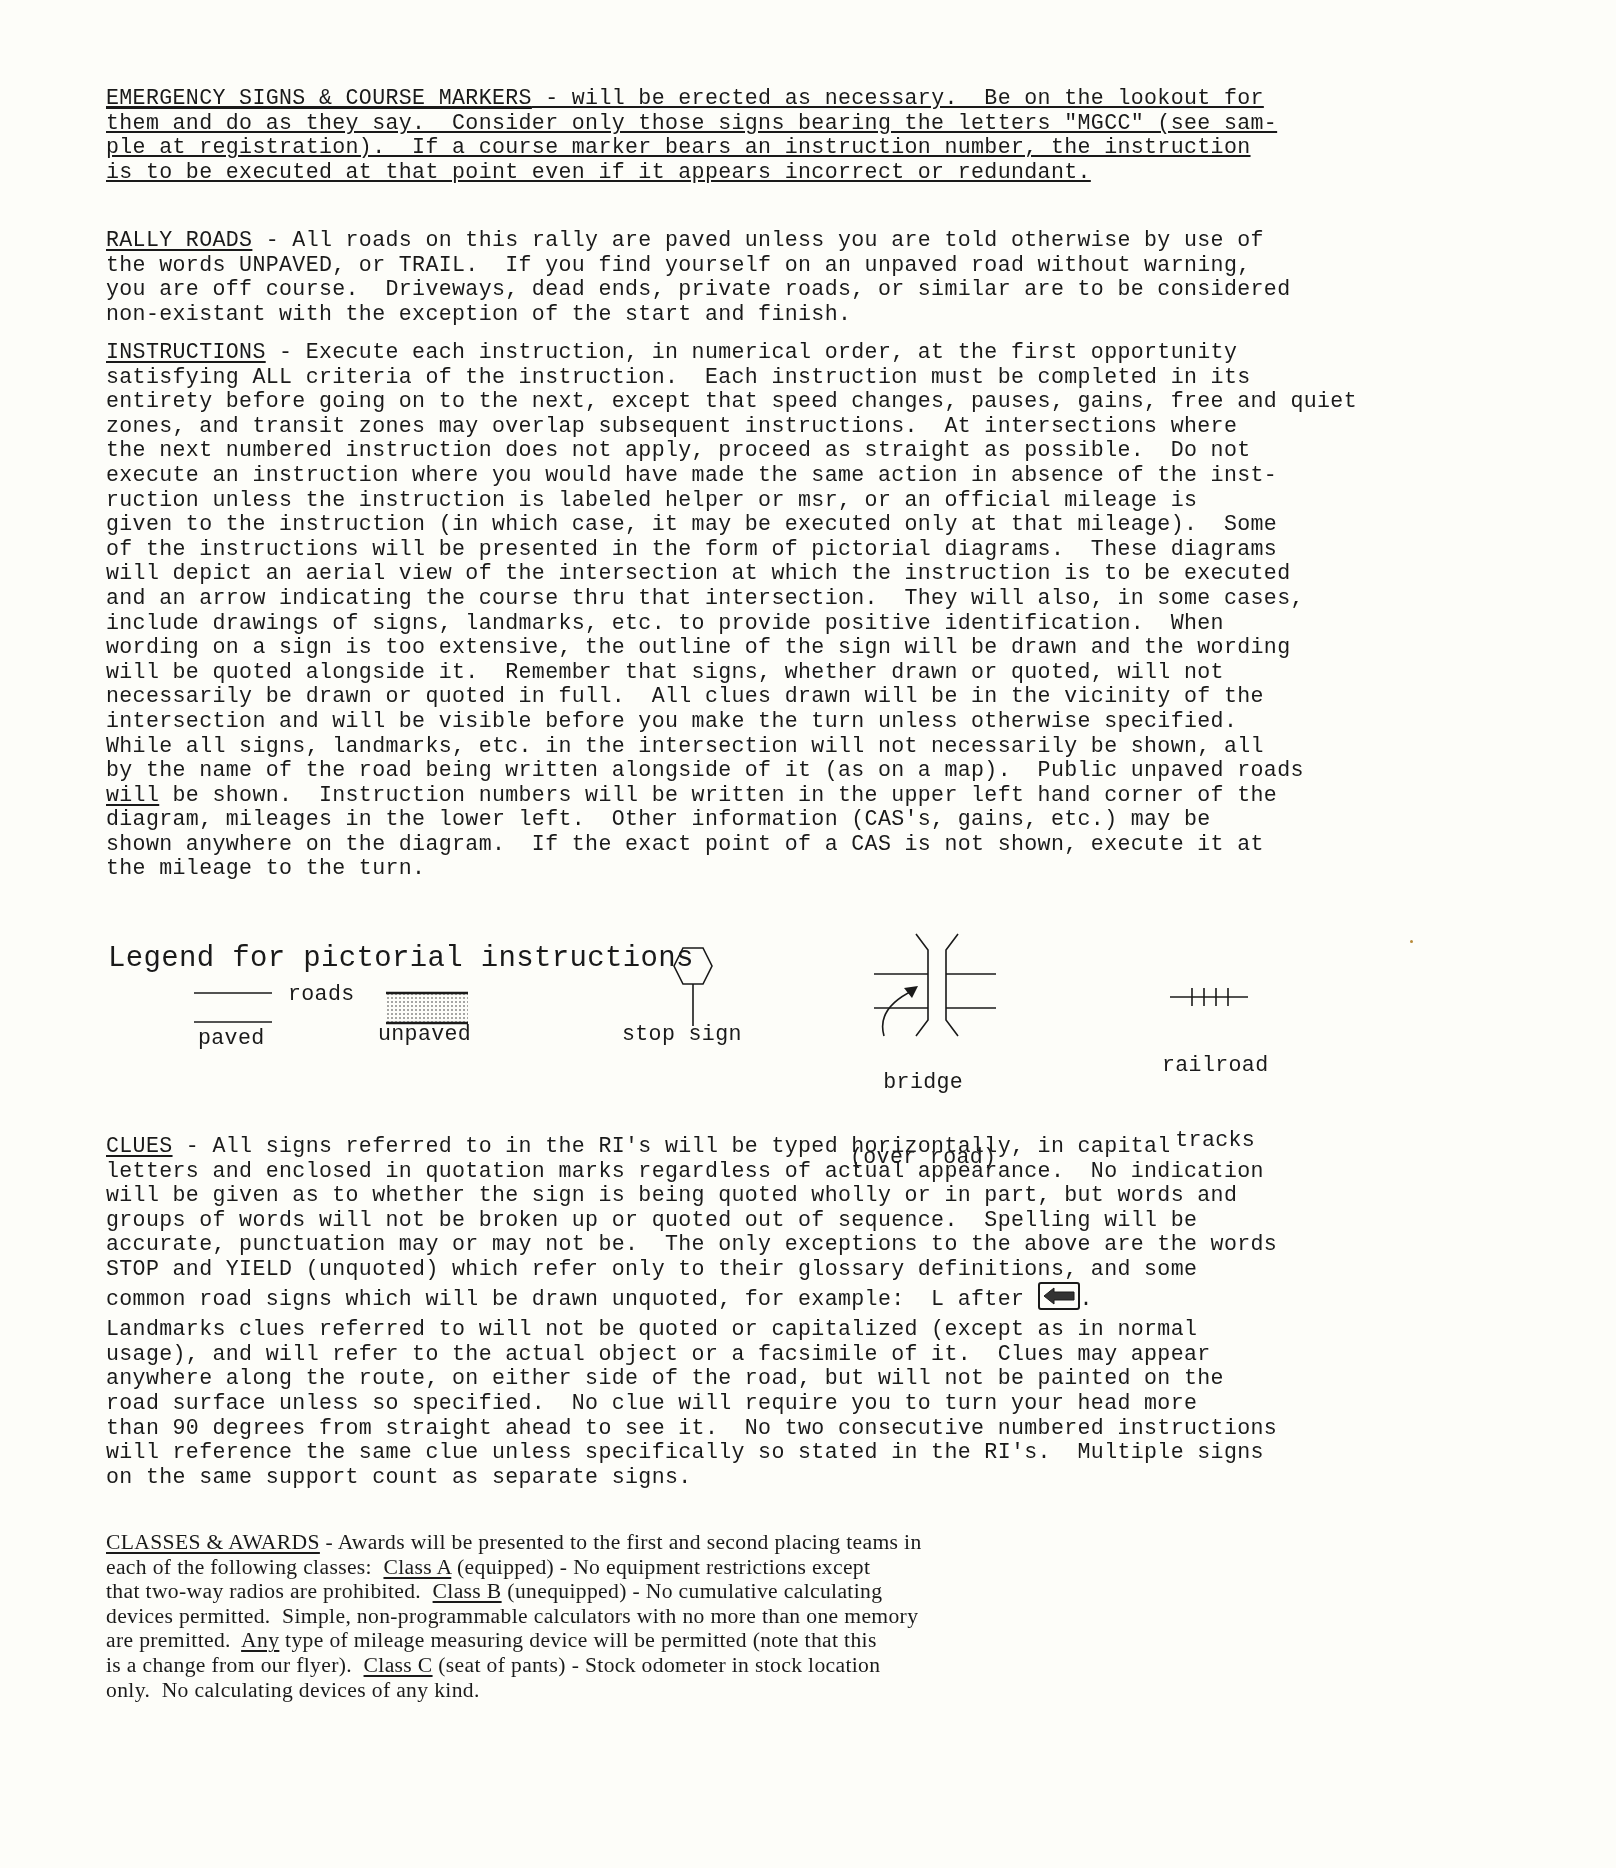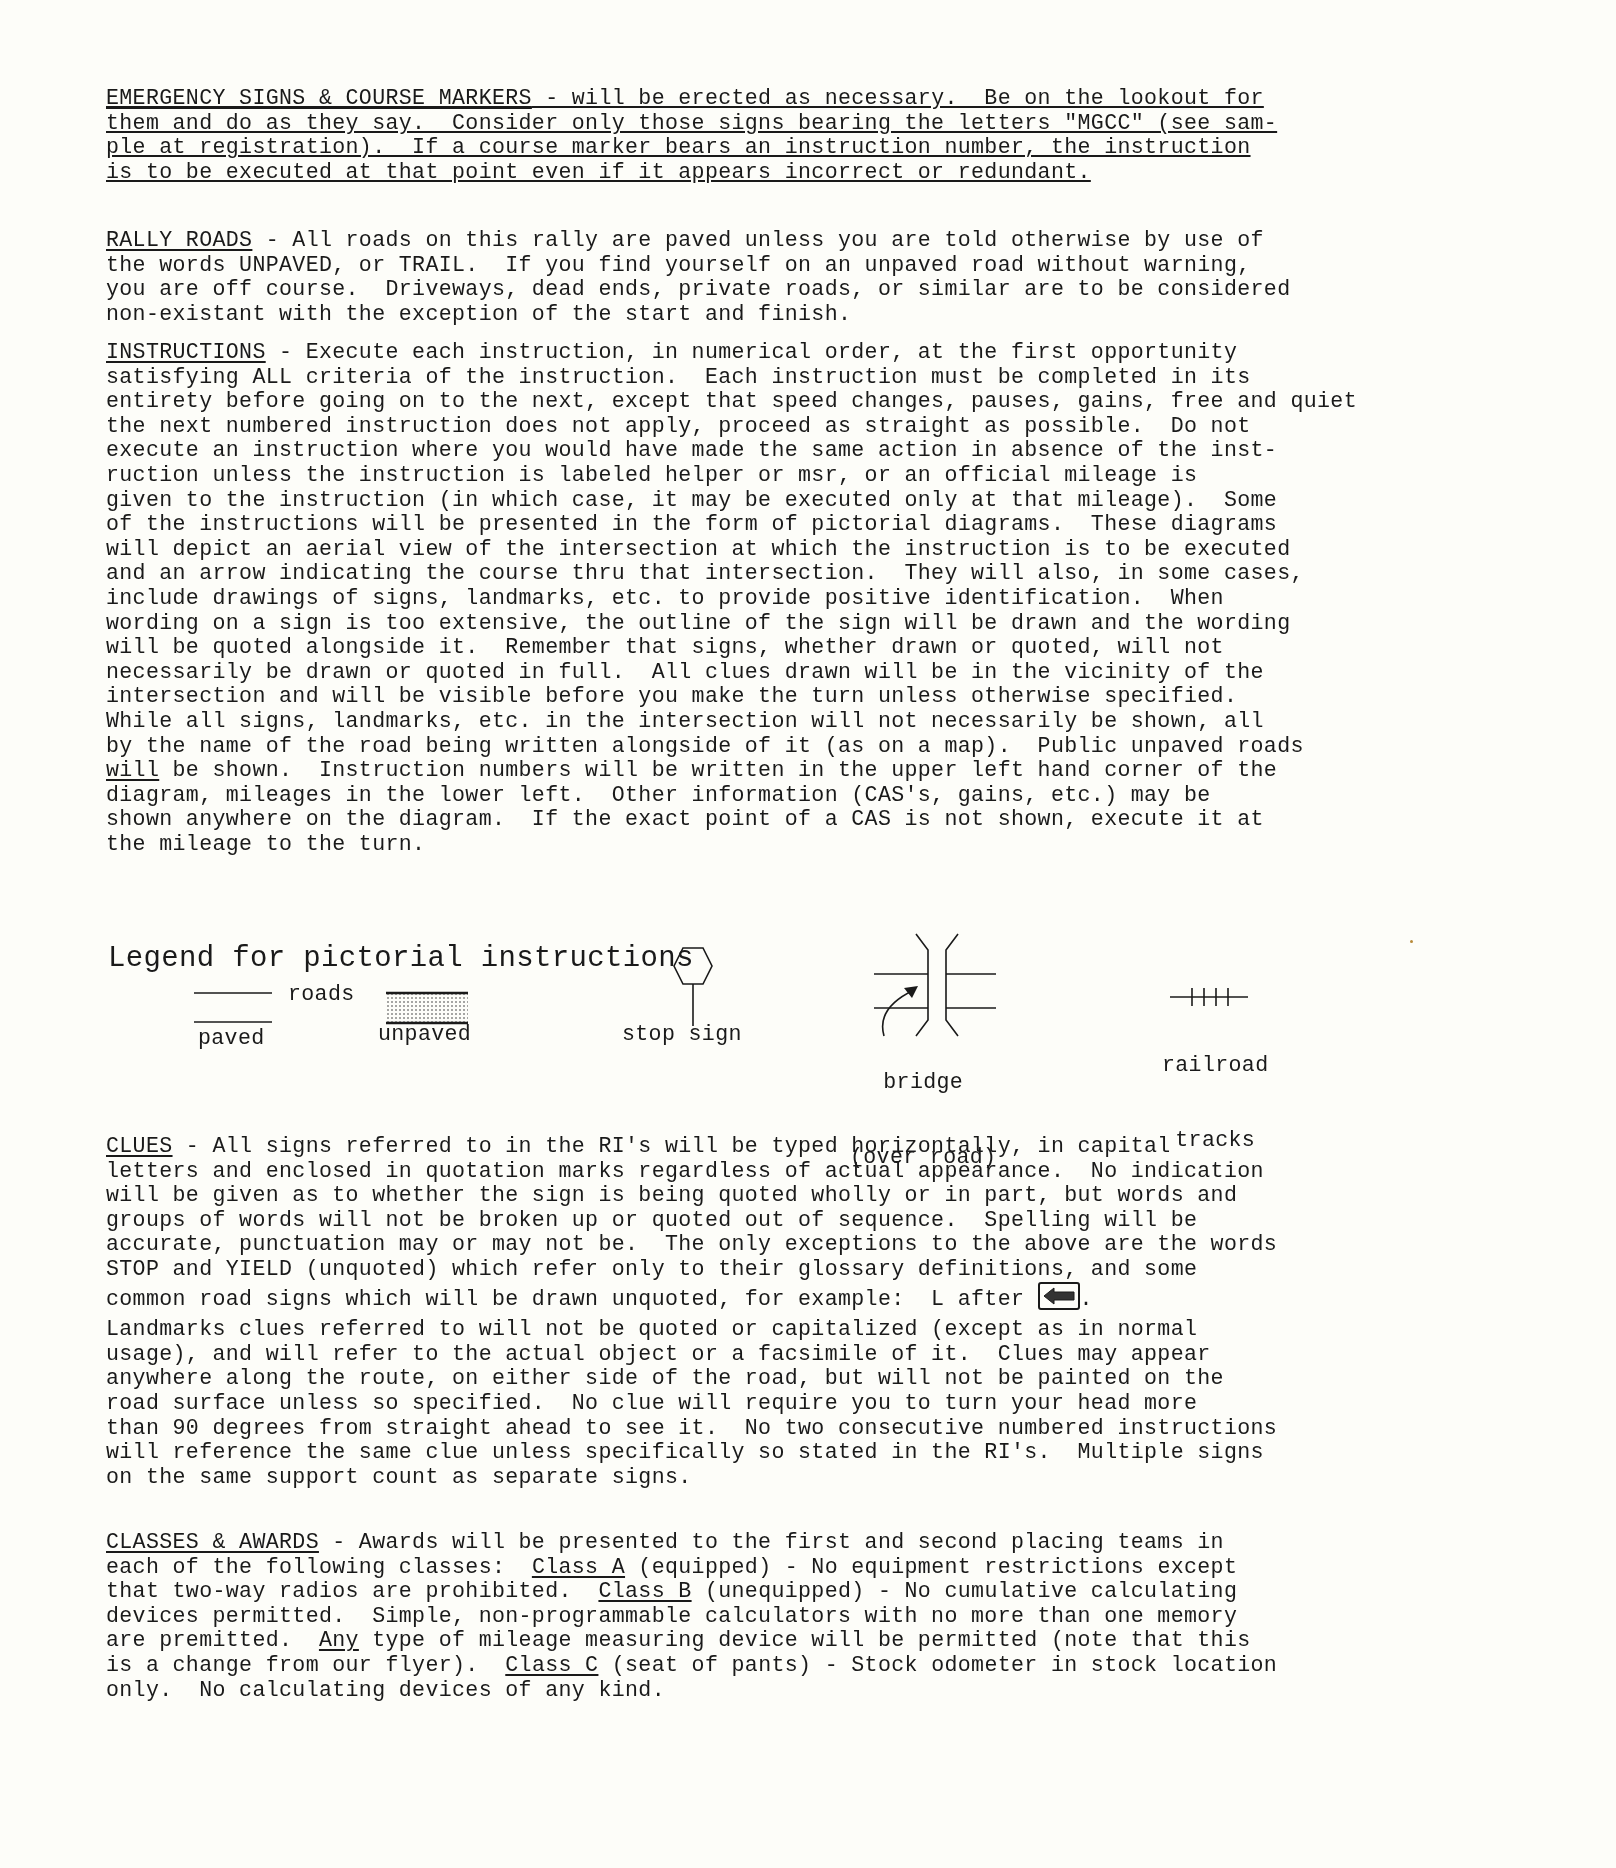--- a/index.html
+++ b/index.html
@@ -23,21 +23,21 @@
     font-size: 21.6px;
     line-height: 24.6px;
     white-space: pre;
     letter-spacing: 0.35px;
   }
   .line .u { text-decoration: underline; text-underline-offset: 3px; }
   .sec-emergency { position: absolute; top: 0; text-decoration: underline; }
   .sec-rally { position: absolute; top: 126px; margin-top: 16px; }
   .sec-instructions { position: absolute; top: 254px; }
   .sec-clues { position: absolute; top: 1048px; }
-  .sec-classes { position: absolute; top: 1444px; }
+  .sec-classes { position: absolute; top: 1444px; font-family: Liberation Serif, serif; }
 
   .legend {
     position: absolute;
     left: 0;
     top: 848px;
     width: 1300px;
     height: 170px;
   }
   .legend-title { position: absolute; left: 2px; top: 8px; font-size: 29px; letter-spacing: 0.35px; white-space: pre; }
   .legend-item { position: absolute; font-size: 21.6px; letter-spacing: 0.35px; text-align: center; white-space: pre; line-height: 25px; }
@@ -70,20 +70,21 @@
     <div class="line"><span class="u">RALLY ROADS</span><span> - All roads on this rally are paved unless you are told otherwise by use of</span></div>
     <div class="line">the words UNPAVED, or TRAIL.  If you find yourself on an unpaved road without warning,</div>
     <div class="line">you are off course.  Driveways, dead ends, private roads, or similar are to be considered</div>
     <div class="line">non-existant with the exception of the start and finish.</div>
   </div>
 
   <div class="section sec-instructions">
     <div class="line"><span class="u">INSTRUCTIONS</span><span> - Execute each instruction, in numerical order, at the first opportunity</span></div>
     <div class="line">satisfying ALL criteria of the instruction.  Each instruction must be completed in its</div>
     <div class="line">entirety before going on to the next, except that speed changes, pauses, gains, free and quiet</div>
+    <div class="line">zones, and transit zones may overlap subsequent instructions.  At intersections where</div>
     <div class="line">the next numbered instruction does not apply, proceed as straight as possible.  Do not</div>
     <div class="line">execute an instruction where you would have made the same action in absence of the inst-</div>
     <div class="line">ruction unless the instruction is labeled helper or msr, or an official mileage is</div>
     <div class="line">given to the instruction (in which case, it may be executed only at that mileage).  Some</div>
     <div class="line">of the instructions will be presented in the form of pictorial diagrams.  These diagrams</div>
     <div class="line">will depict an aerial view of the intersection at which the instruction is to be executed</div>
     <div class="line">and an arrow indicating the course thru that intersection.  They will also, in some cases,</div>
     <div class="line">include drawings of signs, landmarks, etc. to provide positive identification.  When</div>
     <div class="line">wording on a sign is too extensive, the outline of the sign will be drawn and the wording</div>
     <div class="line">will be quoted alongside it.  Remember that signs, whether drawn or quoted, will not</div>

